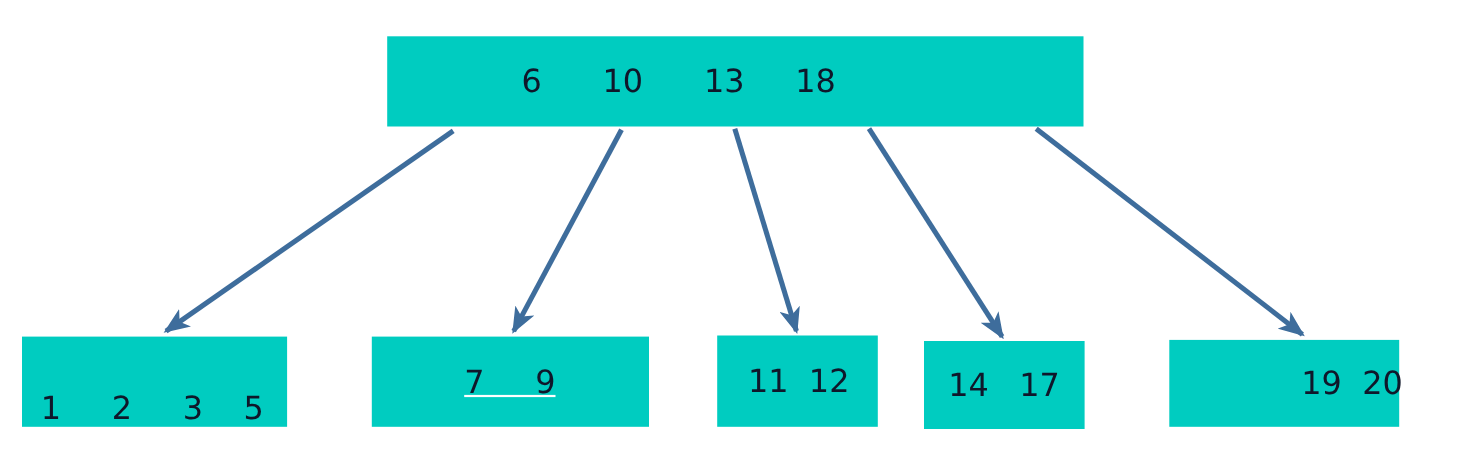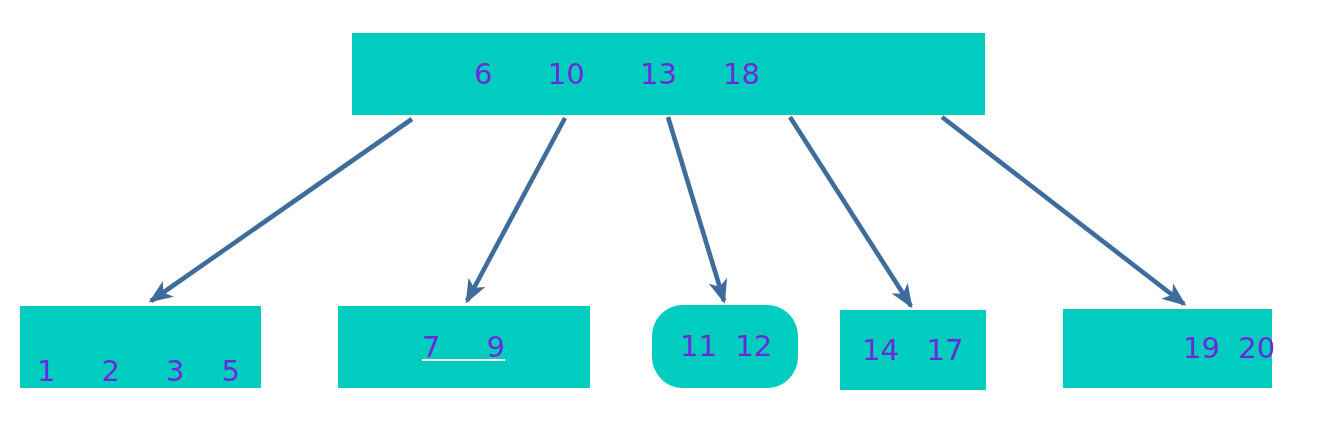--- a/index.html
+++ b/index.html
@@ -36,21 +36,21 @@
     color: #ffffff;
     font-size: 29px;
     font-weight: 400;
     letter-spacing: 0px;
     white-space: pre;
     line-height: 1;
   }
   .node .keys {
     display: block;
     width: 100%;
-    color: #6d28d9;
+    color: #0f172a;
     white-space: pre;
   }
   .node-root {
     left: 352px;
     top: 33px;
     width: 633px;
     height: 82px;
     justify-content: flex-start;
   }
   .node-root .keys {
@@ -69,21 +69,20 @@
     width: 252px;
     height: 82px;
     text-decoration: underline;
   }
   .node-leaf1 .keys { padding-left: 84px; }
   .node-leaf2 {
     left: 652px;
     top: 305px;
     width: 146px;
     height: 83px;
-    border-radius: 31px;
   }
   .node-leaf2 .keys { padding-left: 28px; }
   .node-leaf3 {
     left: 840px;
     top: 310px;
     width: 146px;
     height: 80px;
   }
   .node-leaf3 .keys { padding-left: 22px; }
   .node-leaf4 {

